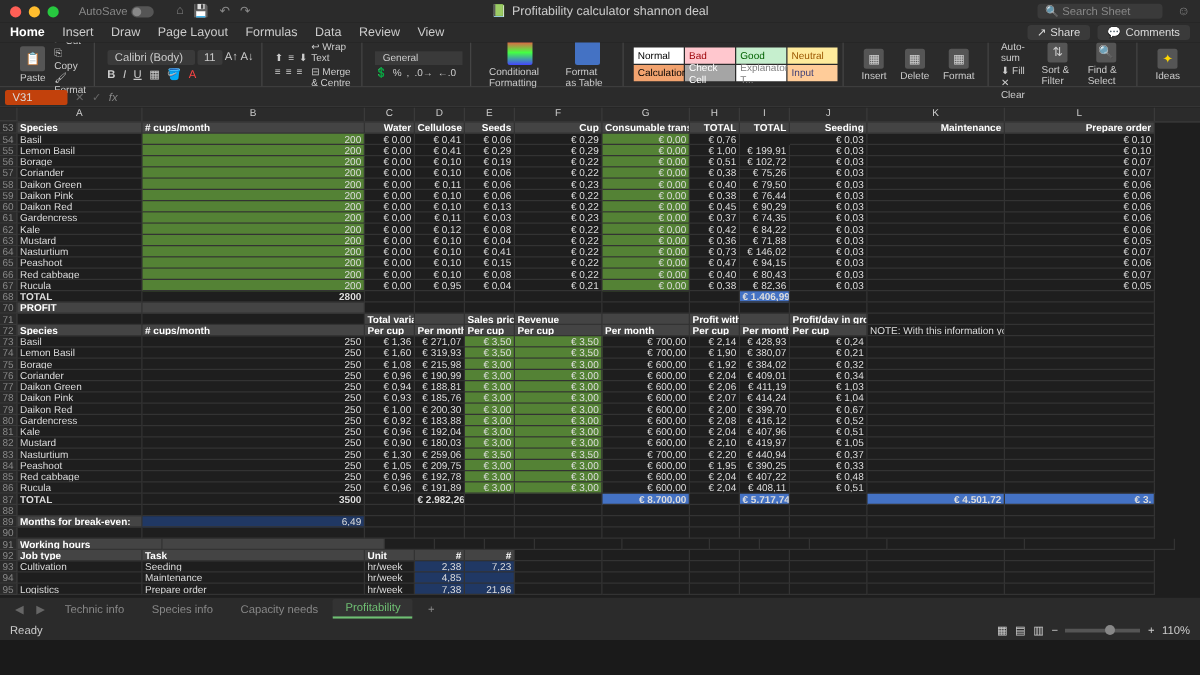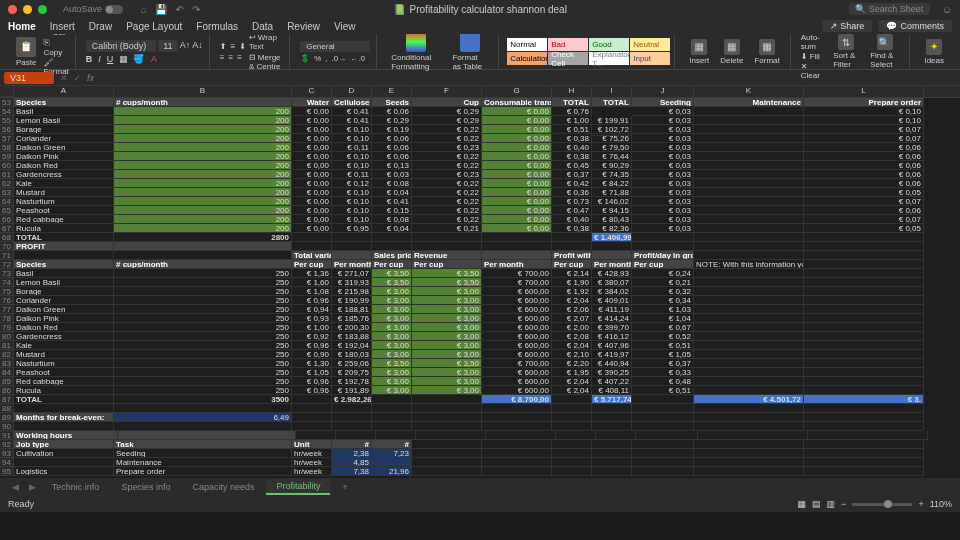--- a/index.html
+++ b/index.html
@@ -10,21 +10,21 @@
   .dots { display: flex; gap: 6px; }
   .dot { width: 9px; height: 9px; border-radius: 50%; }
   .dot.red { background: #ff5f56; }
   .dot.yellow { background: #ffbd2e; }
   .dot.green { background: #27c93f; }
   .title { position: absolute; left: 50%; transform: translateX(-50%); font-size: 10px; color: #ccc; display: flex; gap: 4px; align-items: center;}
   .autosave { font-size: 9px; color: #888; margin-left: 10px; display: flex; gap: 3px; align-items:center;}
   .toggle { width: 18px; height: 9px; background: #555; border-radius: 5px; position: relative; }
   .toggle::after { content:""; width:7px; height:7px; background:#888; border-radius:50%; position:absolute; top:1px; left:1px;}
   .qat { display:flex; gap:8px; margin-left:12px; color:#888; font-size:10px;}
-  .searchbar { position:absolute; right:30px; background:#3a3a3a; border-radius:3px; padding:1px 6px; font-size:9px; color:#888; width:81px;}
+  .searchbar { position:absolute; right:30px; background:#3a3a3a; border-radius:3px; padding:1px 6px; font-size:9px; color:#888; width:100px;}
   
   
   .tabs { height: 16px; background: #2b2b2b; display: flex; align-items: center; padding: 0 8px; gap: 14px; font-size: 10px; position:relative;}
   .tab { color: #ccc; cursor:pointer; }
   .tab.active { color: #fff; font-weight: 600; }
   .tab-right { position:absolute; right:8px; display:flex; gap:6px;}
   .sharebtn, .commentsbtn { background:#3a3a3a; padding:1px 8px; border-radius:3px; font-size:9px; display:flex; gap:3px; align-items:center;}
   
   
   .ribbon { height: 36px; background: #2b2b2b; border-bottom:1px solid #444; display: flex; align-items: center; padding: 0 6px; gap: 4px; font-size: 9px; color:#ccc;}
@@ -805,21 +805,21 @@
         <div class="cell " style="width: 70px;"></div>
         <div class="cell " style="width: 70px;"></div>
         <div class="cell " style="width: 40px;"></div>
         <div class="cell " style="width: 40px;"></div>
         <div class="cell " style="width: 62px;"></div>
         <div class="cell " style="width: 110px;"></div>
         <div class="cell " style="width: 120px;"></div>
       </div>
       <div class="row">
         <div class="rownum">91</div>
-        <div class="cell hdr" style="width: 104px;">Working hours</div>
+        <div class="cell hdr" style="width: 116px;">Working hours</div>
         <div class="cell hdr" style="width: 178px;"></div>
         <div class="cell " style="width: 40px;"></div>
         <div class="cell " style="width: 40px;"></div>
         <div class="cell " style="width: 40px;"></div>
         <div class="cell " style="width: 70px;"></div>
         <div class="cell " style="width: 70px;"></div>
         <div class="cell " style="width: 40px;"></div>
         <div class="cell " style="width: 40px;"></div>
         <div class="cell " style="width: 62px;"></div>
         <div class="cell " style="width: 110px;"></div>

